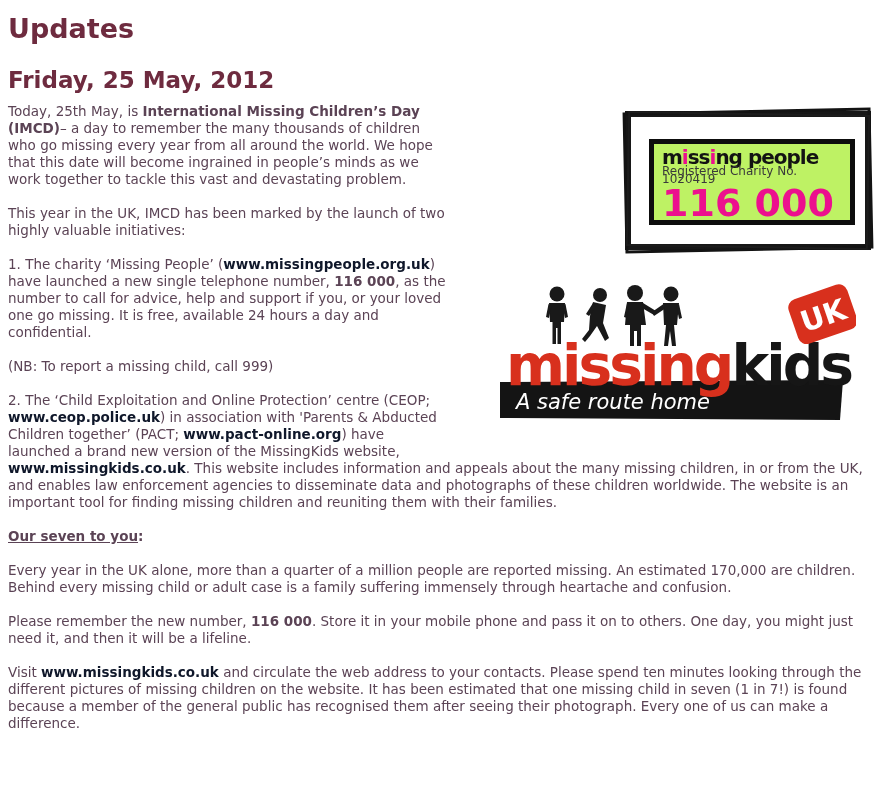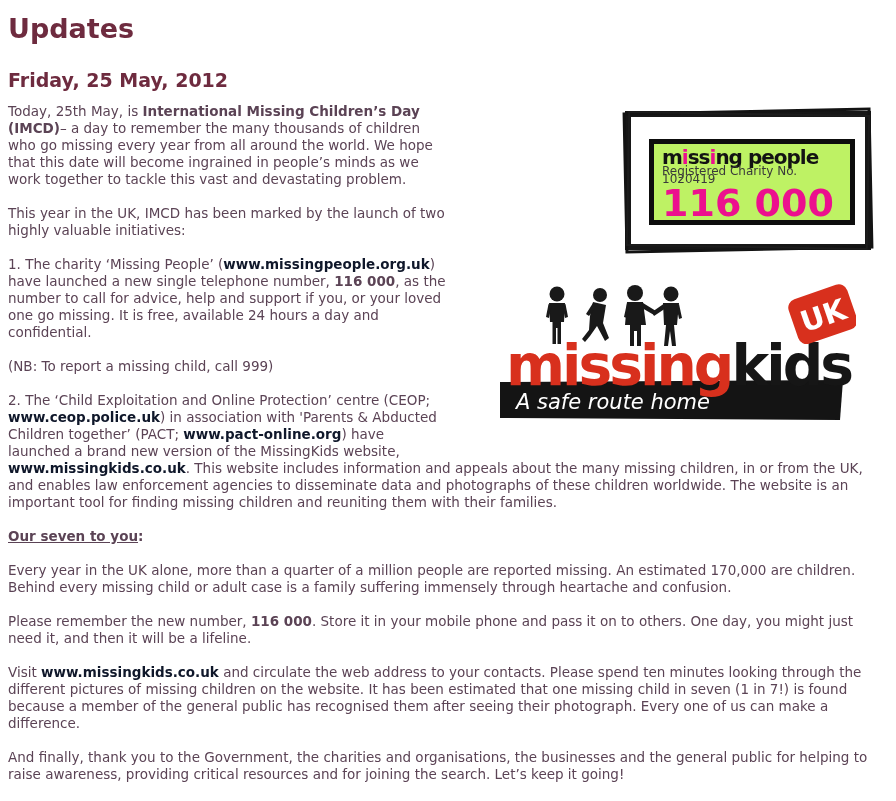--- a/index.html
+++ b/index.html
@@ -1,19 +1,19 @@
 <!DOCTYPE html>
 <html><head>
 <meta charset="utf-8">
 <style>
   html,body{margin:0;padding:0;background:#ffffff;}
   body{font-family:"DejaVu Sans", sans-serif;color:#5b4355;}
   .page{width:896px;padding:8px 8px 0 8px;box-sizing:border-box;font-size:13.5px;line-height:17px;}
   h1{font-size:27px;line-height:30px;margin:6px 0 26px 0;color:#6e2b3f;font-weight:bold;}
-  h2{font-size:19px;line-height:20px;margin:0 0 13px 0;color:#6e2b3f;font-weight:bold;}
+  h2{font-size:23px;line-height:20px;margin:0 0 13px 0;color:#6e2b3f;font-weight:bold;}
   #article-body p{margin:0 0 17px 0;}
   .seg-plain{font-weight:normal;margin-top:16px;}
   .seg-bold{font-weight:bold;}
   .seg-bold-underline{font-weight:bold;text-decoration:underline;}
   a.seg-link{color:#0f172a;font-weight:bold;text-decoration:none;cursor:pointer;}
 
   
   .float-logos{float:right;width:440px;height:341px;display:flex;flex-direction:column;align-items:flex-end;}
 
   
@@ -93,16 +93,15 @@
 
   <p><span class="seg-plain">Today, 25th May, is </span><span class="seg-bold">International Missing Children’s Day (IMCD)</span><span class="seg-plain">– a day to remember the many thousands of children who go missing every year from all around the world. We hope that this date will become ingrained in people’s minds as we work together to tackle this vast and devastating problem.</span></p>
       <p><span class="seg-plain">This year in the UK, IMCD has been marked by the launch of two highly valuable initiatives:</span></p>
       <p><span class="seg-plain">1. The charity ‘Missing People’ (</span><a href="#" class="seg-link">www.missingpeople.org.uk</a><span class="seg-plain">) have launched a new single telephone number, </span><span class="seg-bold">116 000</span><span class="seg-plain">, as the number to call for advice, help and support if you, or your loved one go missing. It is free, available 24 hours a day and confidential.</span></p>
       <p><span class="seg-plain">(NB: To report a missing child, call 999)</span></p>
       <p><span class="seg-plain">2. The ‘Child Exploitation and Online Protection’ centre (CEOP; </span><a href="#" class="seg-link">www.ceop.police.uk</a><span class="seg-plain">) in association with 'Parents &amp; Abducted Children together’ (PACT; </span><a href="#" class="seg-link">www.pact-online.org</a><span class="seg-plain">) have launched a brand new version of the MissingKids website, </span><a href="#" class="seg-link">www.missingkids.co.uk</a><span class="seg-plain">. This website includes information and appeals about the many missing children, in or from the UK, and enables law enforcement agencies to disseminate data and photographs of these children worldwide. The website is an important tool for finding missing children and reuniting them with their families.</span></p>
       <p><span class="seg-bold-underline">Our seven to you</span><span class="seg-bold">:</span></p>
       <p><span class="seg-plain">Every year in the UK alone, more than a quarter of a million people are reported missing. An estimated 170,000 are children. Behind every missing child or adult case is a family suffering immensely through heartache and confusion.</span></p>
       <p><span class="seg-plain">Please remember the new number, </span><span class="seg-bold">116 000</span><span class="seg-plain">. Store it in your mobile phone and pass it on to others. One day, you might just need it, and then it will be a lifeline.</span></p>
       <p><span class="seg-plain">Visit </span><a href="#" class="seg-link">www.missingkids.co.uk</a><span class="seg-plain"> and circulate the web address to your contacts. Please spend ten minutes looking through the different pictures of missing children on the website. It has been estimated that one missing child in seven (1 in 7!) is found because a member of the general public has recognised them after seeing their photograph. Every one of us can make a difference.</span></p>
-      <p><span class="seg-plain">And finally, thank you to the Government, the charities and organisations, the businesses and the general public for helping to raise awareness, providing critical resources and for joining the search. Let’s keep it going!</span></p>
     </div>
 
 </div>
 
 </body></html>

